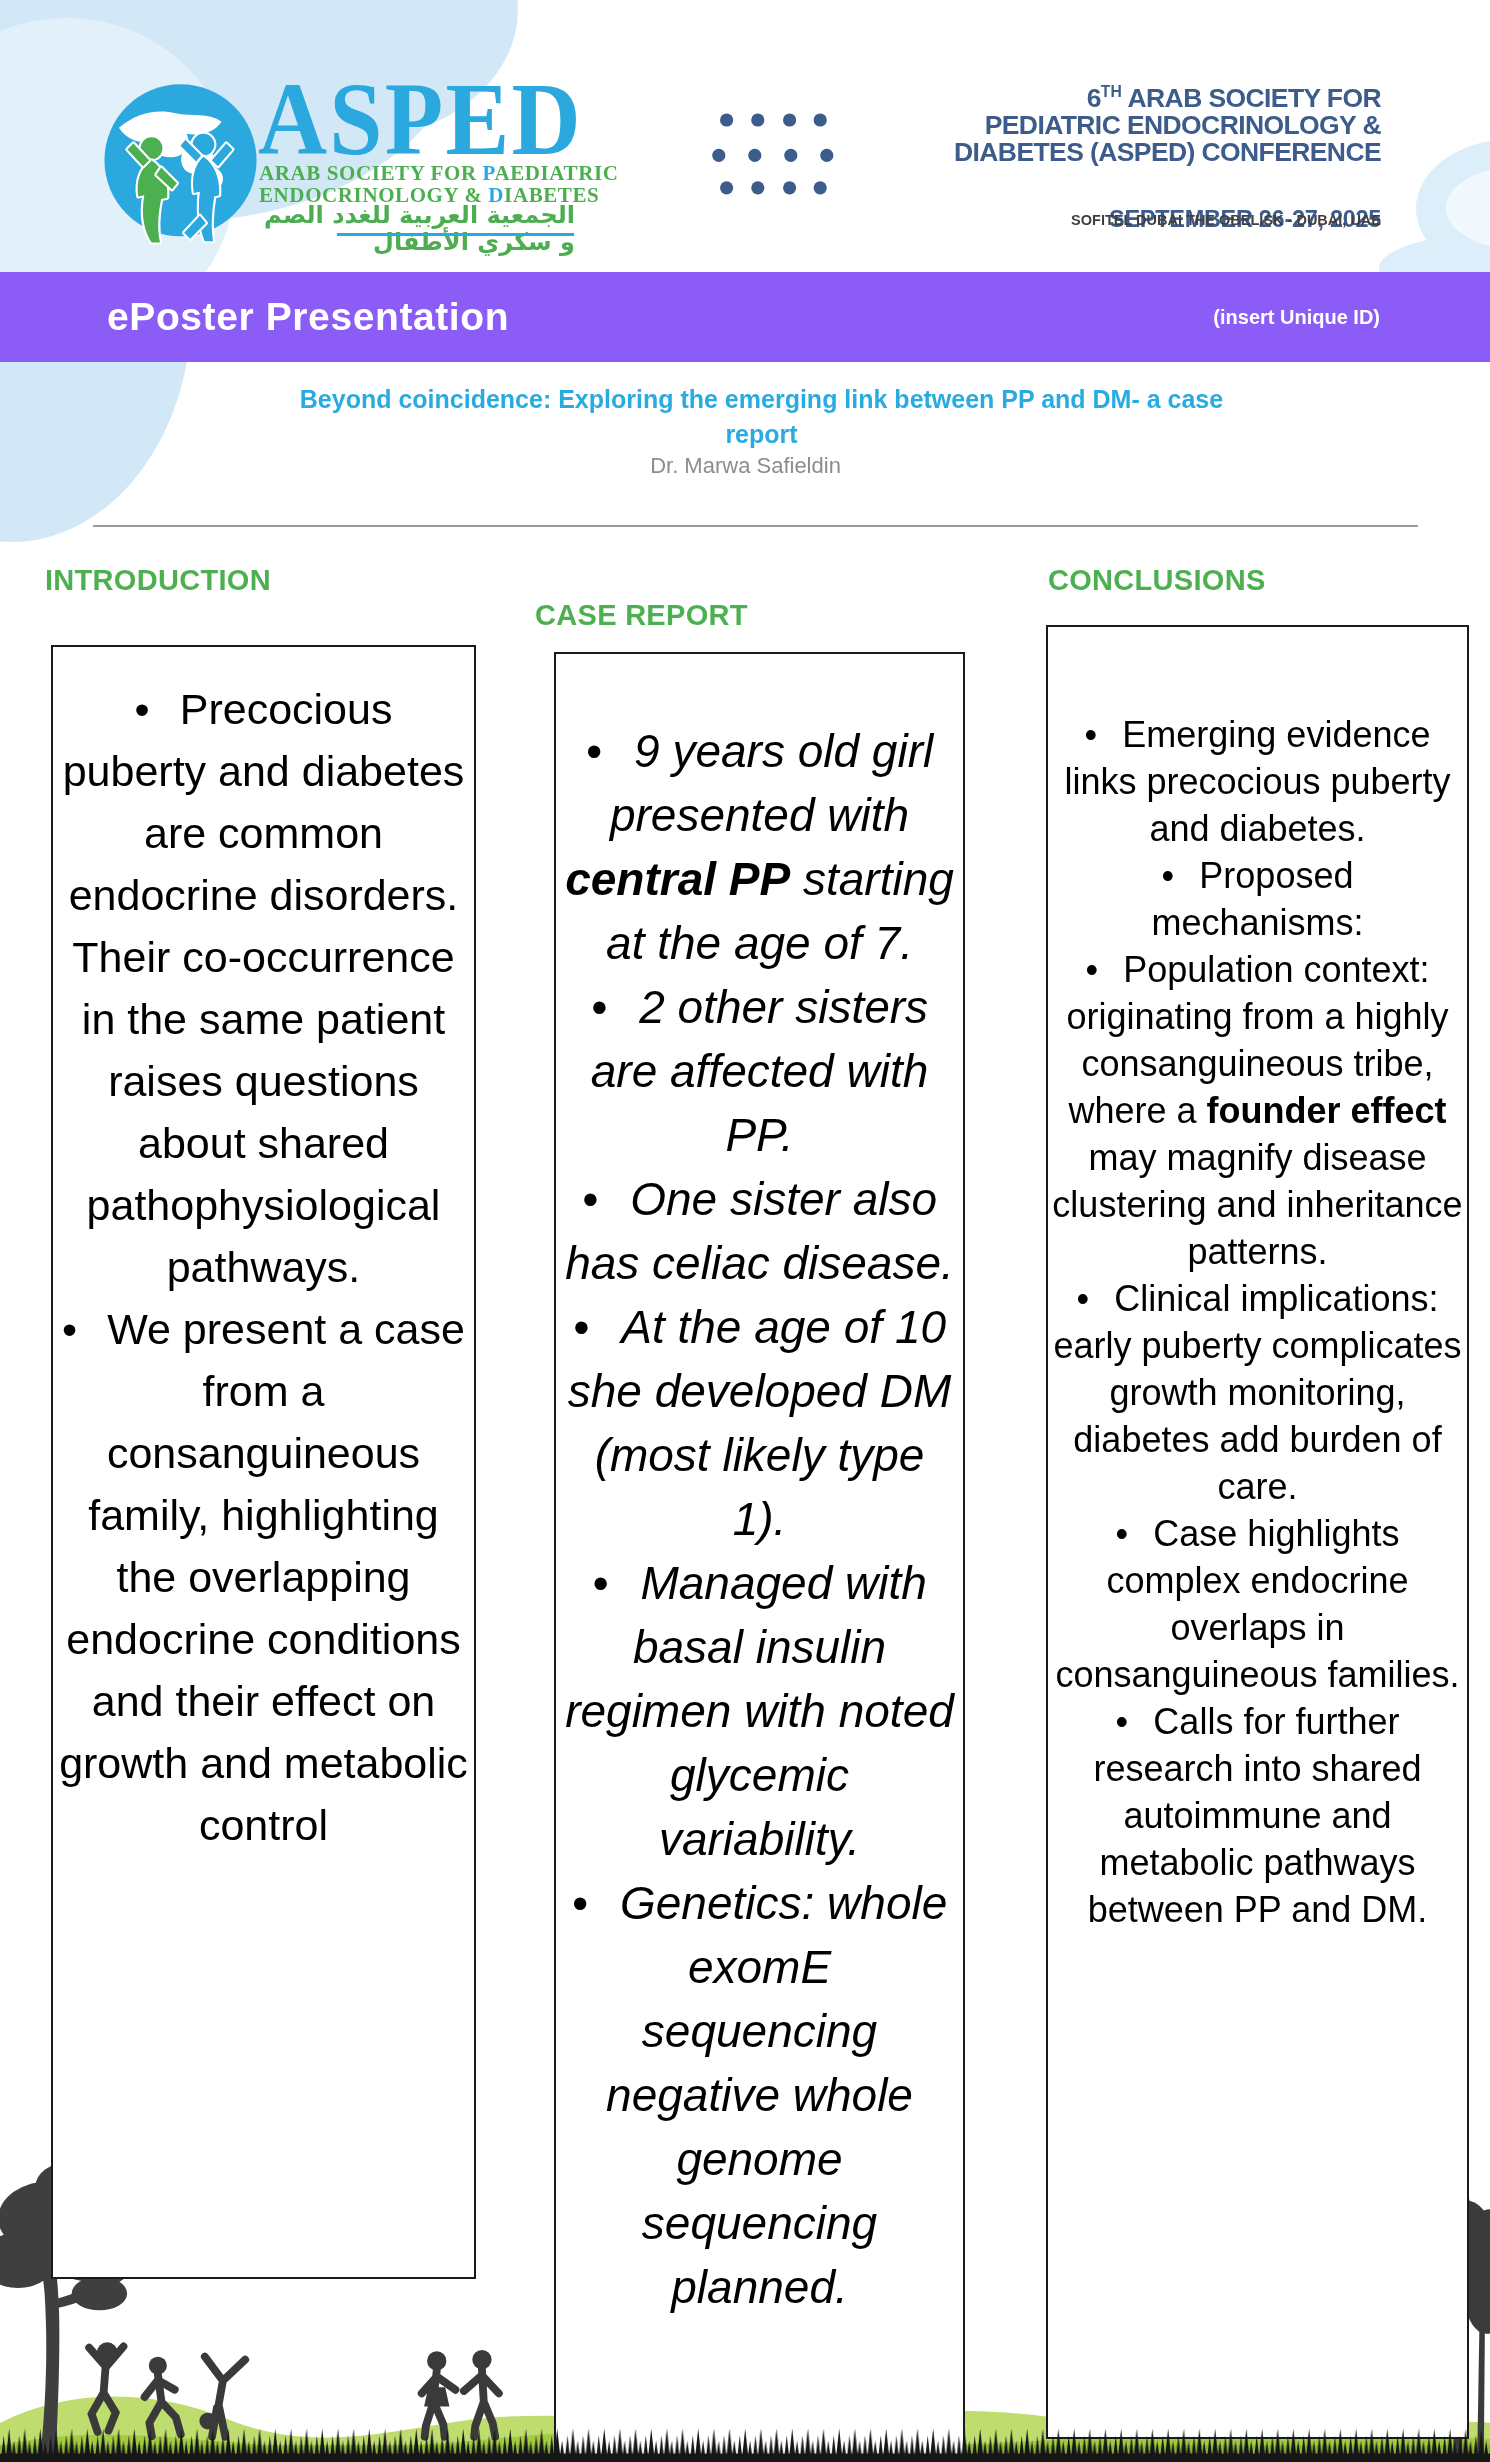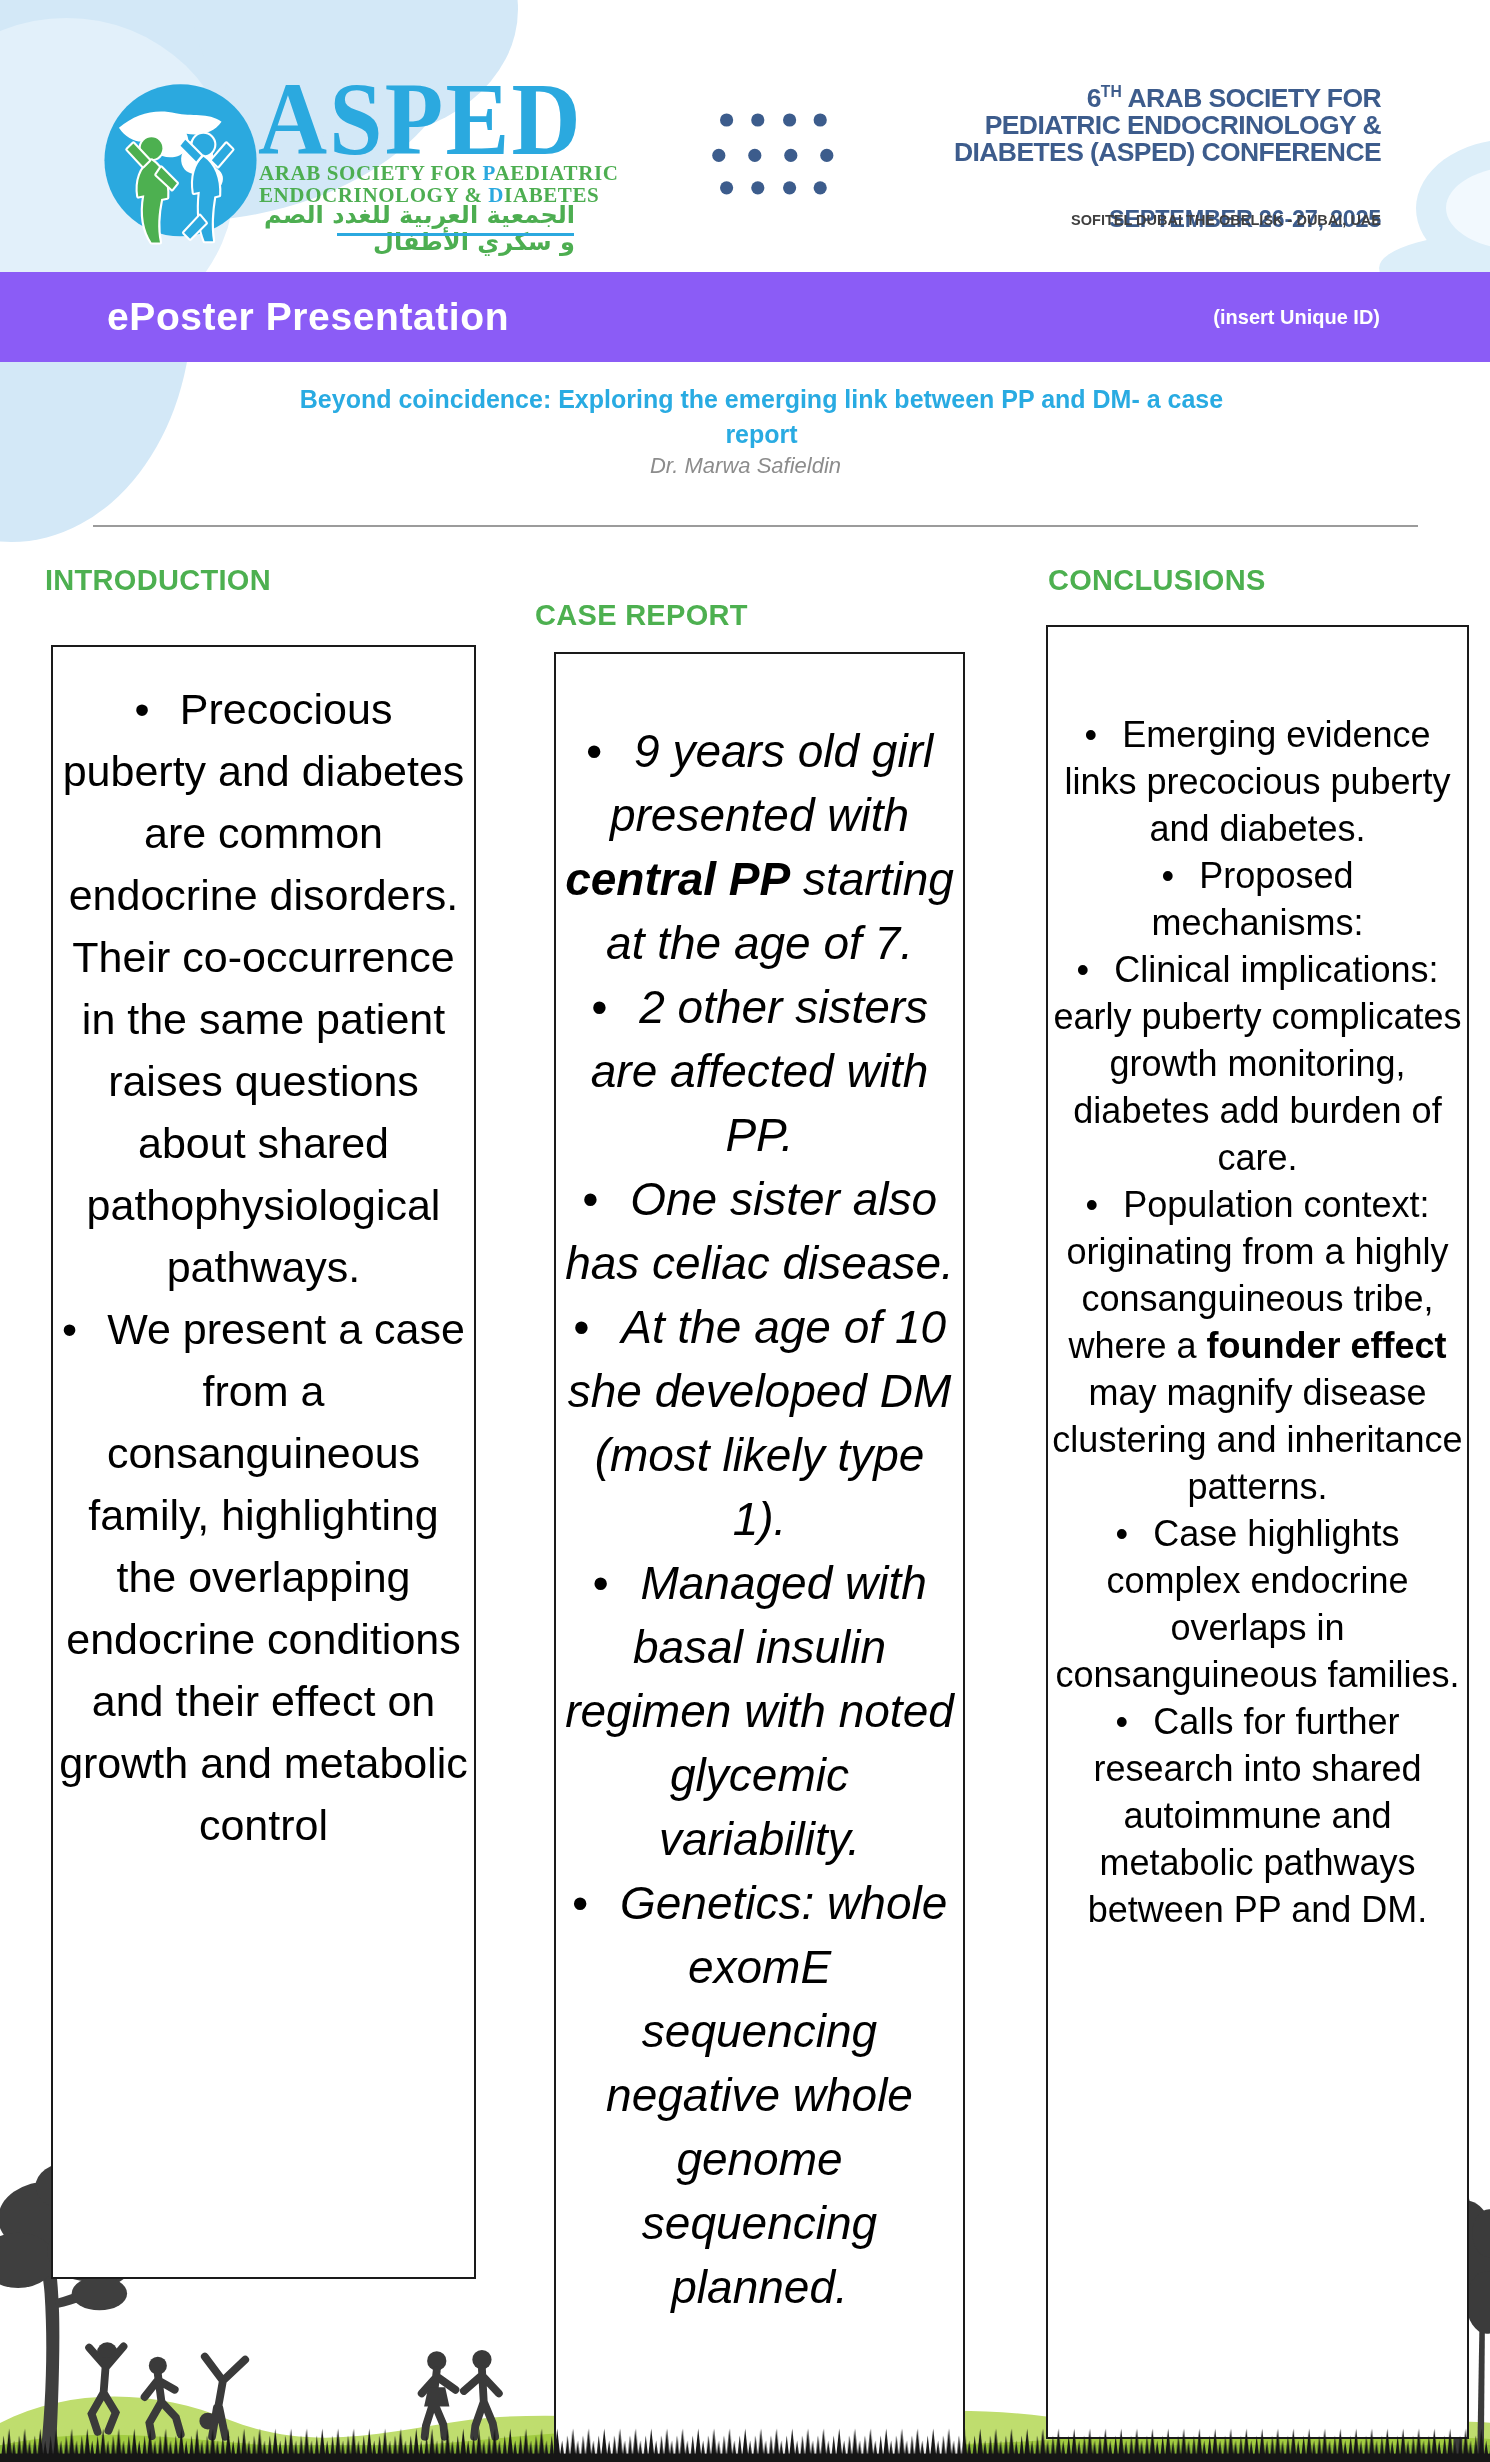--- a/index.html
+++ b/index.html
@@ -62,21 +62,21 @@
     position:absolute;right:111px;top:50%;transform:translateY(-50%);
     color:#ffffff;font-weight:bold;font-size:20px;
   }
   
   .ptitle{
     position:absolute;left:0;top:382px;width:1491px;text-align:center;z-index:1;
     color:#29ABE2;font-weight:bold;font-size:25px;line-height:35px;margin-left:16px;
   }
   .pauthor{
     position:absolute;left:0;top:453px;width:1491px;text-align:center;z-index:1;
-    color:#8C8C8C;font-size:22px;font-style:italic;
+    color:#8C8C8C;font-size:22px;
   }
   .divider{position:absolute;left:93px;top:525px;width:1325px;height:1.8px;background:#9B9B9B;z-index:1;}
   
   .sec-h{position:absolute;z-index:2;color:#4DB050;font-weight:bold;font-size:29px;letter-spacing:0.3px;}
   .h-intro{left:45px;top:564px;}
   .h-case{left:535px;top:599px;}
   .h-concl{left:1048px;top:564px;}
   
   .pbox{
     position:absolute;background:#ffffff;border:2.4px solid #1a1a1a;box-sizing:border-box;
@@ -229,22 +229,22 @@
       <div class="bullet-item"><span class="bullet-char">•</span><span>9 years old girl presented with </span><span class="seg-bold">central PP</span><span> starting at the age of 7.</span></div>
       <div class="bullet-item"><span class="bullet-char">•</span><span>2 other sisters are affected with PP.</span></div>
       <div class="bullet-item"><span class="bullet-char">•</span><span>One sister also has celiac disease.</span></div>
       <div class="bullet-item"><span class="bullet-char">•</span><span>At the age of 10 she developed DM (most likely type 1).</span></div>
       <div class="bullet-item"><span class="bullet-char">•</span><span>Managed with basal insulin regimen with noted glycemic variability.</span></div>
       <div class="bullet-item"><span class="bullet-char">•</span><span>Genetics: whole exomE sequencing negative whole genome sequencing planned.</span></div>
     </div>
   <div class="pbox box-concl">
       <div class="bullet-item"><span class="bullet-char">•</span><span>Emerging evidence links precocious puberty and diabetes.</span></div>
       <div class="bullet-item"><span class="bullet-char">•</span><span>Proposed mechanisms:</span></div>
+      <div class="bullet-item"><span class="bullet-char">•</span><span>Population context: originating from a highly consanguineous tribe, where a </span><span class="seg-bold">founder effect</span><span> may magnify disease clustering and inheritance patterns.</span></div>
       <div class="bullet-item"><span class="bullet-char">•</span><span>Clinical implications: early puberty complicates growth monitoring, diabetes add burden of care.</span></div>
-      <div class="bullet-item"><span class="bullet-char">•</span><span>Population context: originating from a highly consanguineous tribe, where a </span><span class="seg-bold">founder effect</span><span> may magnify disease clustering and inheritance patterns.</span></div>
       <div class="bullet-item"><span class="bullet-char">•</span><span>Case highlights complex endocrine overlaps in consanguineous families.</span></div>
       <div class="bullet-item"><span class="bullet-char">•</span><span>Calls for further research into shared autoimmune and metabolic pathways between PP and DM.</span></div>
     </div>
 
   <svg class="grass-fringe" viewBox="0 0 2475 60" preserveAspectRatio="none">
     <defs>
       <pattern id="blades" width="26" height="60" patternUnits="userSpaceOnUse">
         <path d="M1,60 L6,16 L11,60 Z" fill="#161616"></path>
         <path d="M9,60 L15,4 L21,60 Z" fill="#161616"></path>
         <path d="M18,60 L23,24 L28,60 Z" fill="#161616"></path>

